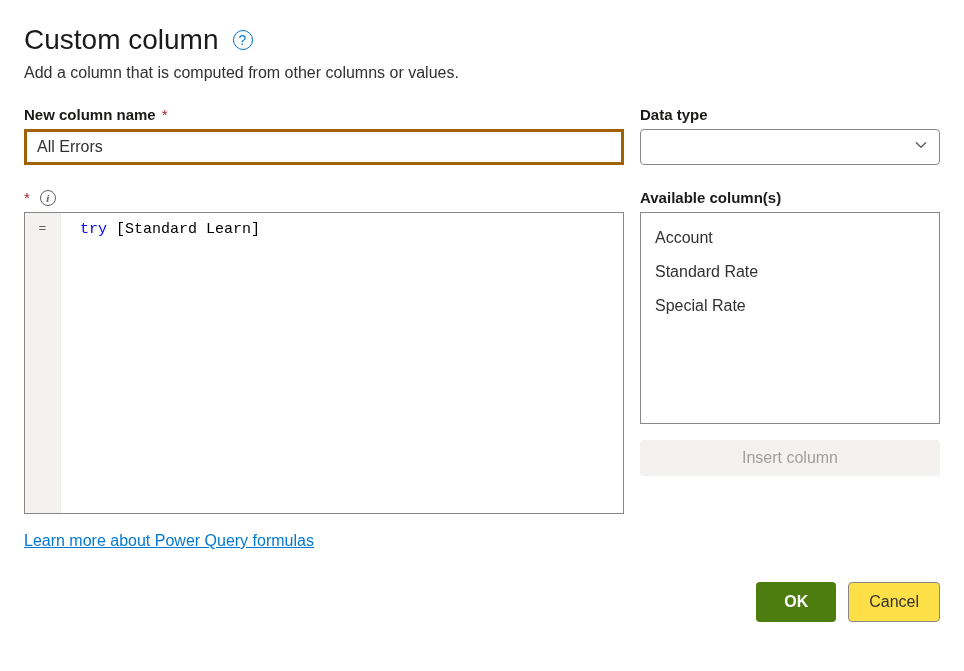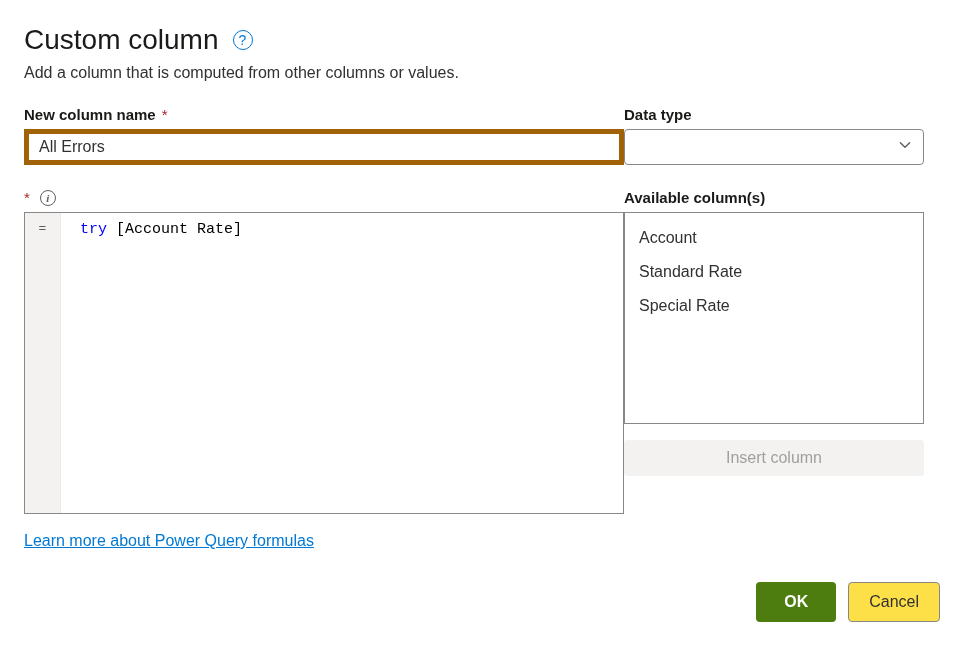--- a/index.html
+++ b/index.html
@@ -39,20 +39,21 @@
       font-weight: 400;
       cursor: pointer;
     }
     .subtitle {
       font-size: 16px;
       color: #323130;
       margin-bottom: 24px;
     }
     .main-area {
       display: flex;
+      gap: 16px;
     }
     .left-col {
       flex: 0 0 600px;
     }
     .right-col {
       flex: 0 0 300px;
     }
     .field-label {
       font-size: 15px;
       font-weight: 600;
@@ -77,21 +78,21 @@
       font-size: 11px;
       font-style: italic;
       font-family: Georgia, serif;
       color: #605e5c;
       cursor: pointer;
       margin-left: 4px;
     }
     .text-input {
       width: 100%;
       height: 36px;
-      border: 5px solid #a16207;
+      border: 3px solid #a16207;
       border-radius: 0;
       padding: 0 10px;
       font-size: 16px;
       color: #323130;
       font-family: inherit;
       outline: none;
     }
     .select-wrapper {
       position: relative;
     }
@@ -230,21 +231,21 @@
 
     <div class="formula-section">
       <div class="field-label">
         <span class="required">*</span>
         <span class="info-icon">i</span>
       </div>
       <div class="formula-editor">
         <div class="gutter">
           <span>=</span>
         </div>
-        <div class="code-area"><span> </span><span class="kw-try">try</span><span class="kw-bracket"> [Account Rate]</span></div>
+        <div class="code-area"><span> </span><span class="kw-try">try</span><span class="kw-bracket"> [Standard Learn]</span></div>
       </div>
       <a class="learn-link">Learn more about Power Query formulas</a>
     </div>
   </div>
 
   <div class="right-col">
     <div class="field-label">
       <span>Data type</span>
     </div>
     <div class="select-wrapper">

